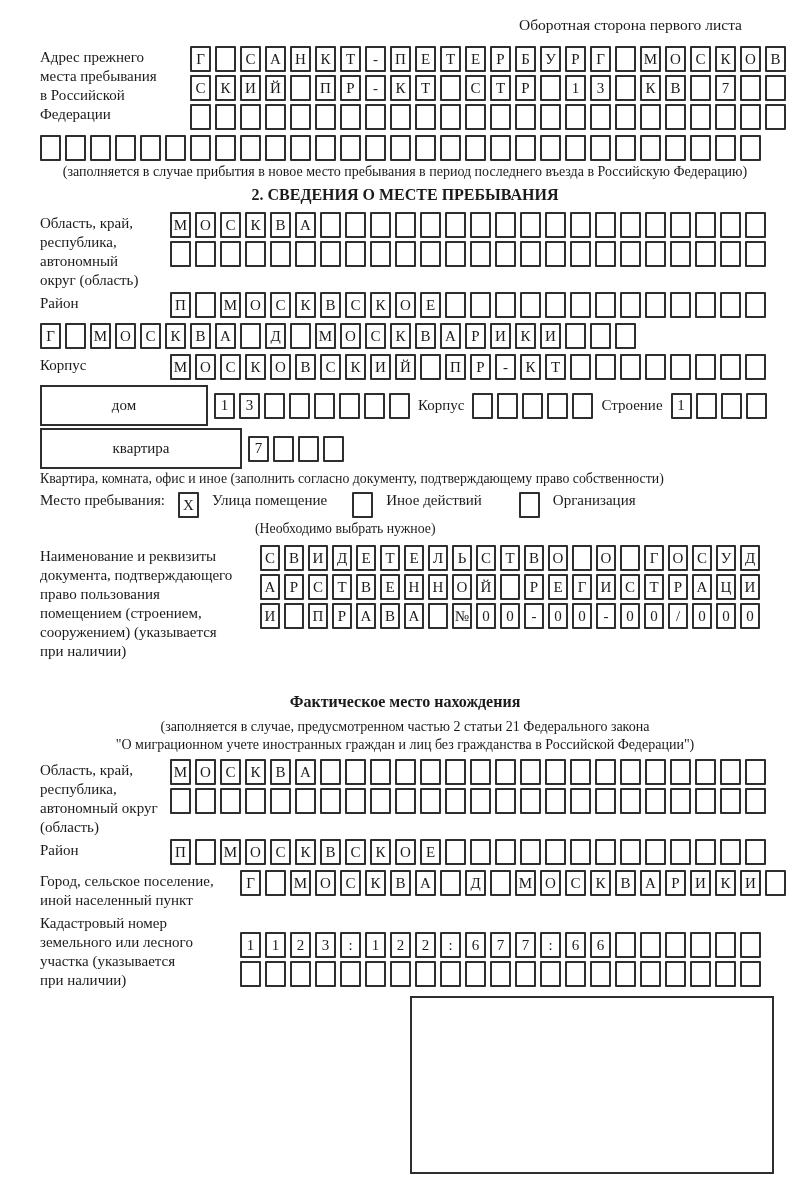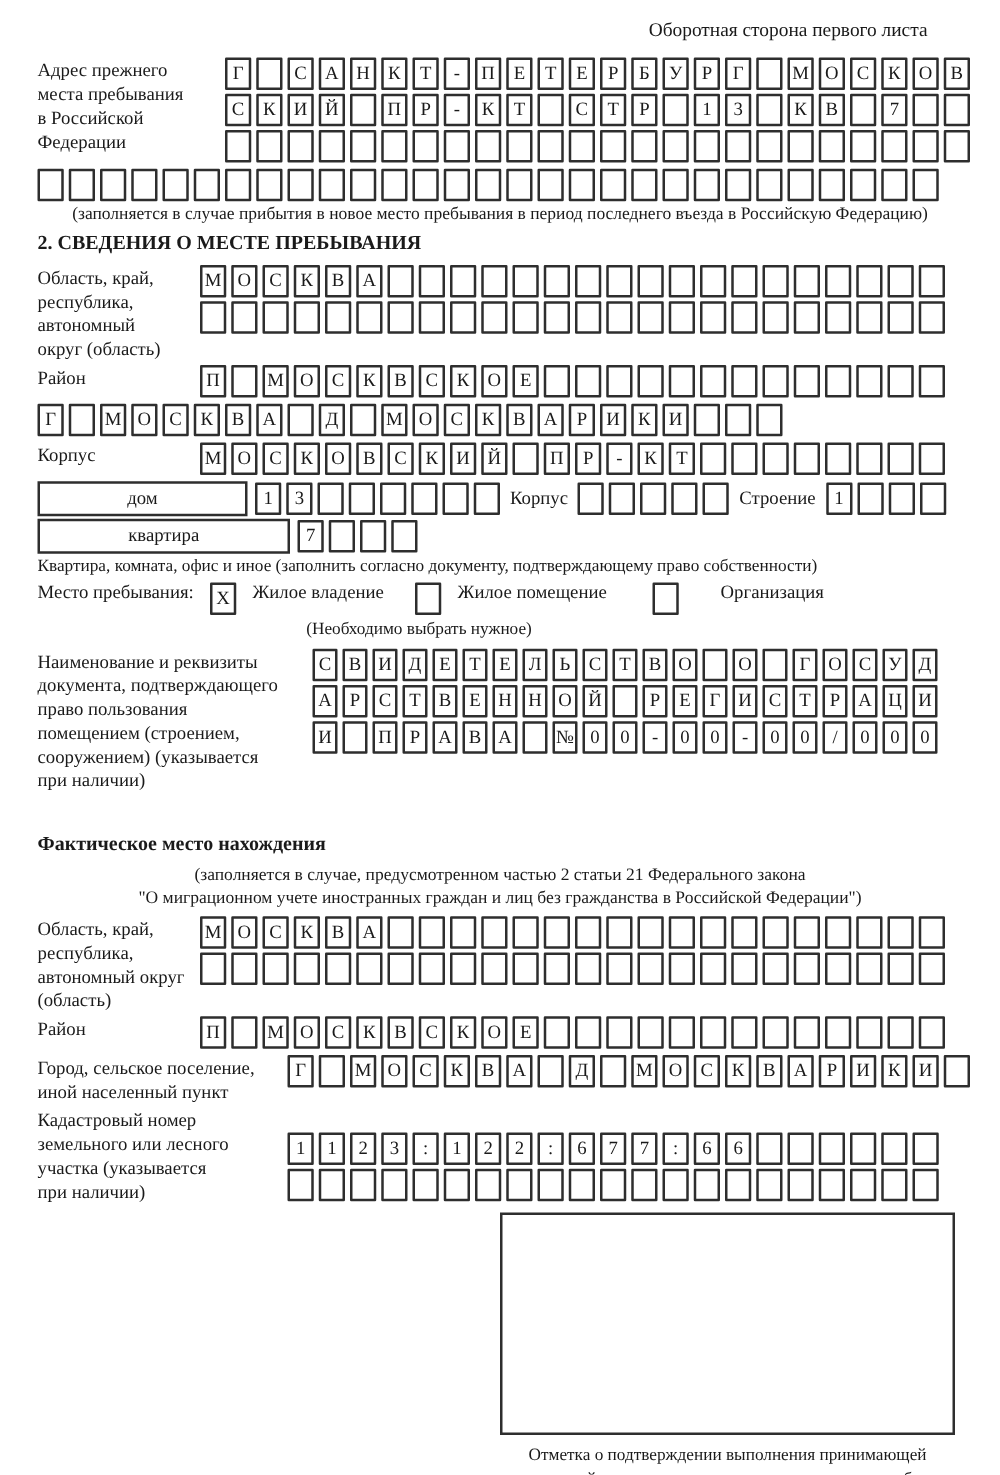--- a/index.html
+++ b/index.html
@@ -1,20 +1,20 @@
 <!DOCTYPE html>
 <html><head>
 <meta charset="utf-8">
 <style>
   html,body{margin:0;padding:0;background:#fff;}
   #page{
     position:relative;
     width:800px;height:1180px;
     box-sizing:border-box;
-    padding:16px 30px 0 30px;
+    padding:16px 30px 0 40px;
     overflow:hidden;
     background:#fff;
     color:#1a1a1a;
     font-family:"Liberation Serif", serif;
     font-size:15px;
   }
   .hdr-note{text-align:right;padding-right:28px;font-size:15.5px;margin-bottom:12px;}
   
   .cells{display:flex;gap:4px;margin-bottom:3px;}
   .cell{
@@ -24,26 +24,26 @@
     font-size:15px;line-height:1;background:#fff;
   }
   .cells.narrow .cell{flex-basis:20px;width:20px;}
   
   .field{display:flex;align-items:flex-start;margin-bottom:2px;}
   .flabel{box-sizing:border-box;flex:0 0 130px;font-size:15px;line-height:19px;white-space:pre-line;padding-top:2px;}
   .flabel.w150{flex-basis:156px;}
   .flabel.w200{flex-basis:200px;}
   .flabel.w220{flex-basis:220px;}
   .frows{display:flex;flex-direction:column;}
-  .title{font-weight:bold;font-size:16px;margin:6px 0 8px 0;}
+  .title{text-align:center;font-weight:bold;font-size:16px;margin:6px 0 8px 0;}
   .note-center{text-align:center;font-size:14px;margin:2px 0 6px 0;}
   .caption{font-size:13.8px;margin:1px 0 5px 0;}
   .inline-row{display:flex;align-items:center;margin-bottom:2px;}
   .labelbox{
-    box-sizing:border-box;height:28px;border:2px solid #2e2e2e;
+    box-sizing:border-box;height:41px;border:2px solid #2e2e2e;
     display:flex;align-items:center;justify-content:center;
     font-size:15px;margin-right:6px;
   }
   .inline-label{font-size:15px;margin:0 8px;}
   .premises-row{display:flex;gap:13px;margin-top:4px;}
   .premises-note{font-size:13.8px;margin:3px 0 8px 215px;font-family:Liberation Serif, serif;}
   .stamp-box{
     box-sizing:border-box;margin-left:370px;margin-top:6px;
     width:364px;height:178px;border:2px solid #2e2e2e;background:#fff;
   }
@@ -372,25 +372,25 @@
         <span class="cell"></span>
         <span class="cell"></span>
         <span class="cell"></span>
       </span>
   </div>
   <div class="caption">Квартира, комната, офис и иное (заполнить согласно документу, подтверждающему право собственности)</div>
 
   <div class="premises-row">
     <span>Место пребывания:</span>
     <span class="cell">X</span>
-    <span>Жилое владение</span>
+    <span>Улица помещение</span>
     <span class="cell" style="margin-left:12px"></span>
-    <span>Жилое помещение</span>
+    <span>Иное действий</span>
     <span class="cell" style="margin-left:24px"></span>
-    <span style="margin-left:20px">Организация</span>
+    <span style="margin-left:0">Организация</span>
   </div>
   <div class="premises-note">(Необходимо выбрать нужное)</div>
 
   <div class="field">
     <div class="flabel w220">Наименование и реквизиты
 документа, подтверждающего
 право пользования
 помещением (строением,
 сооружением) (указывается
 при наличии)</div>

